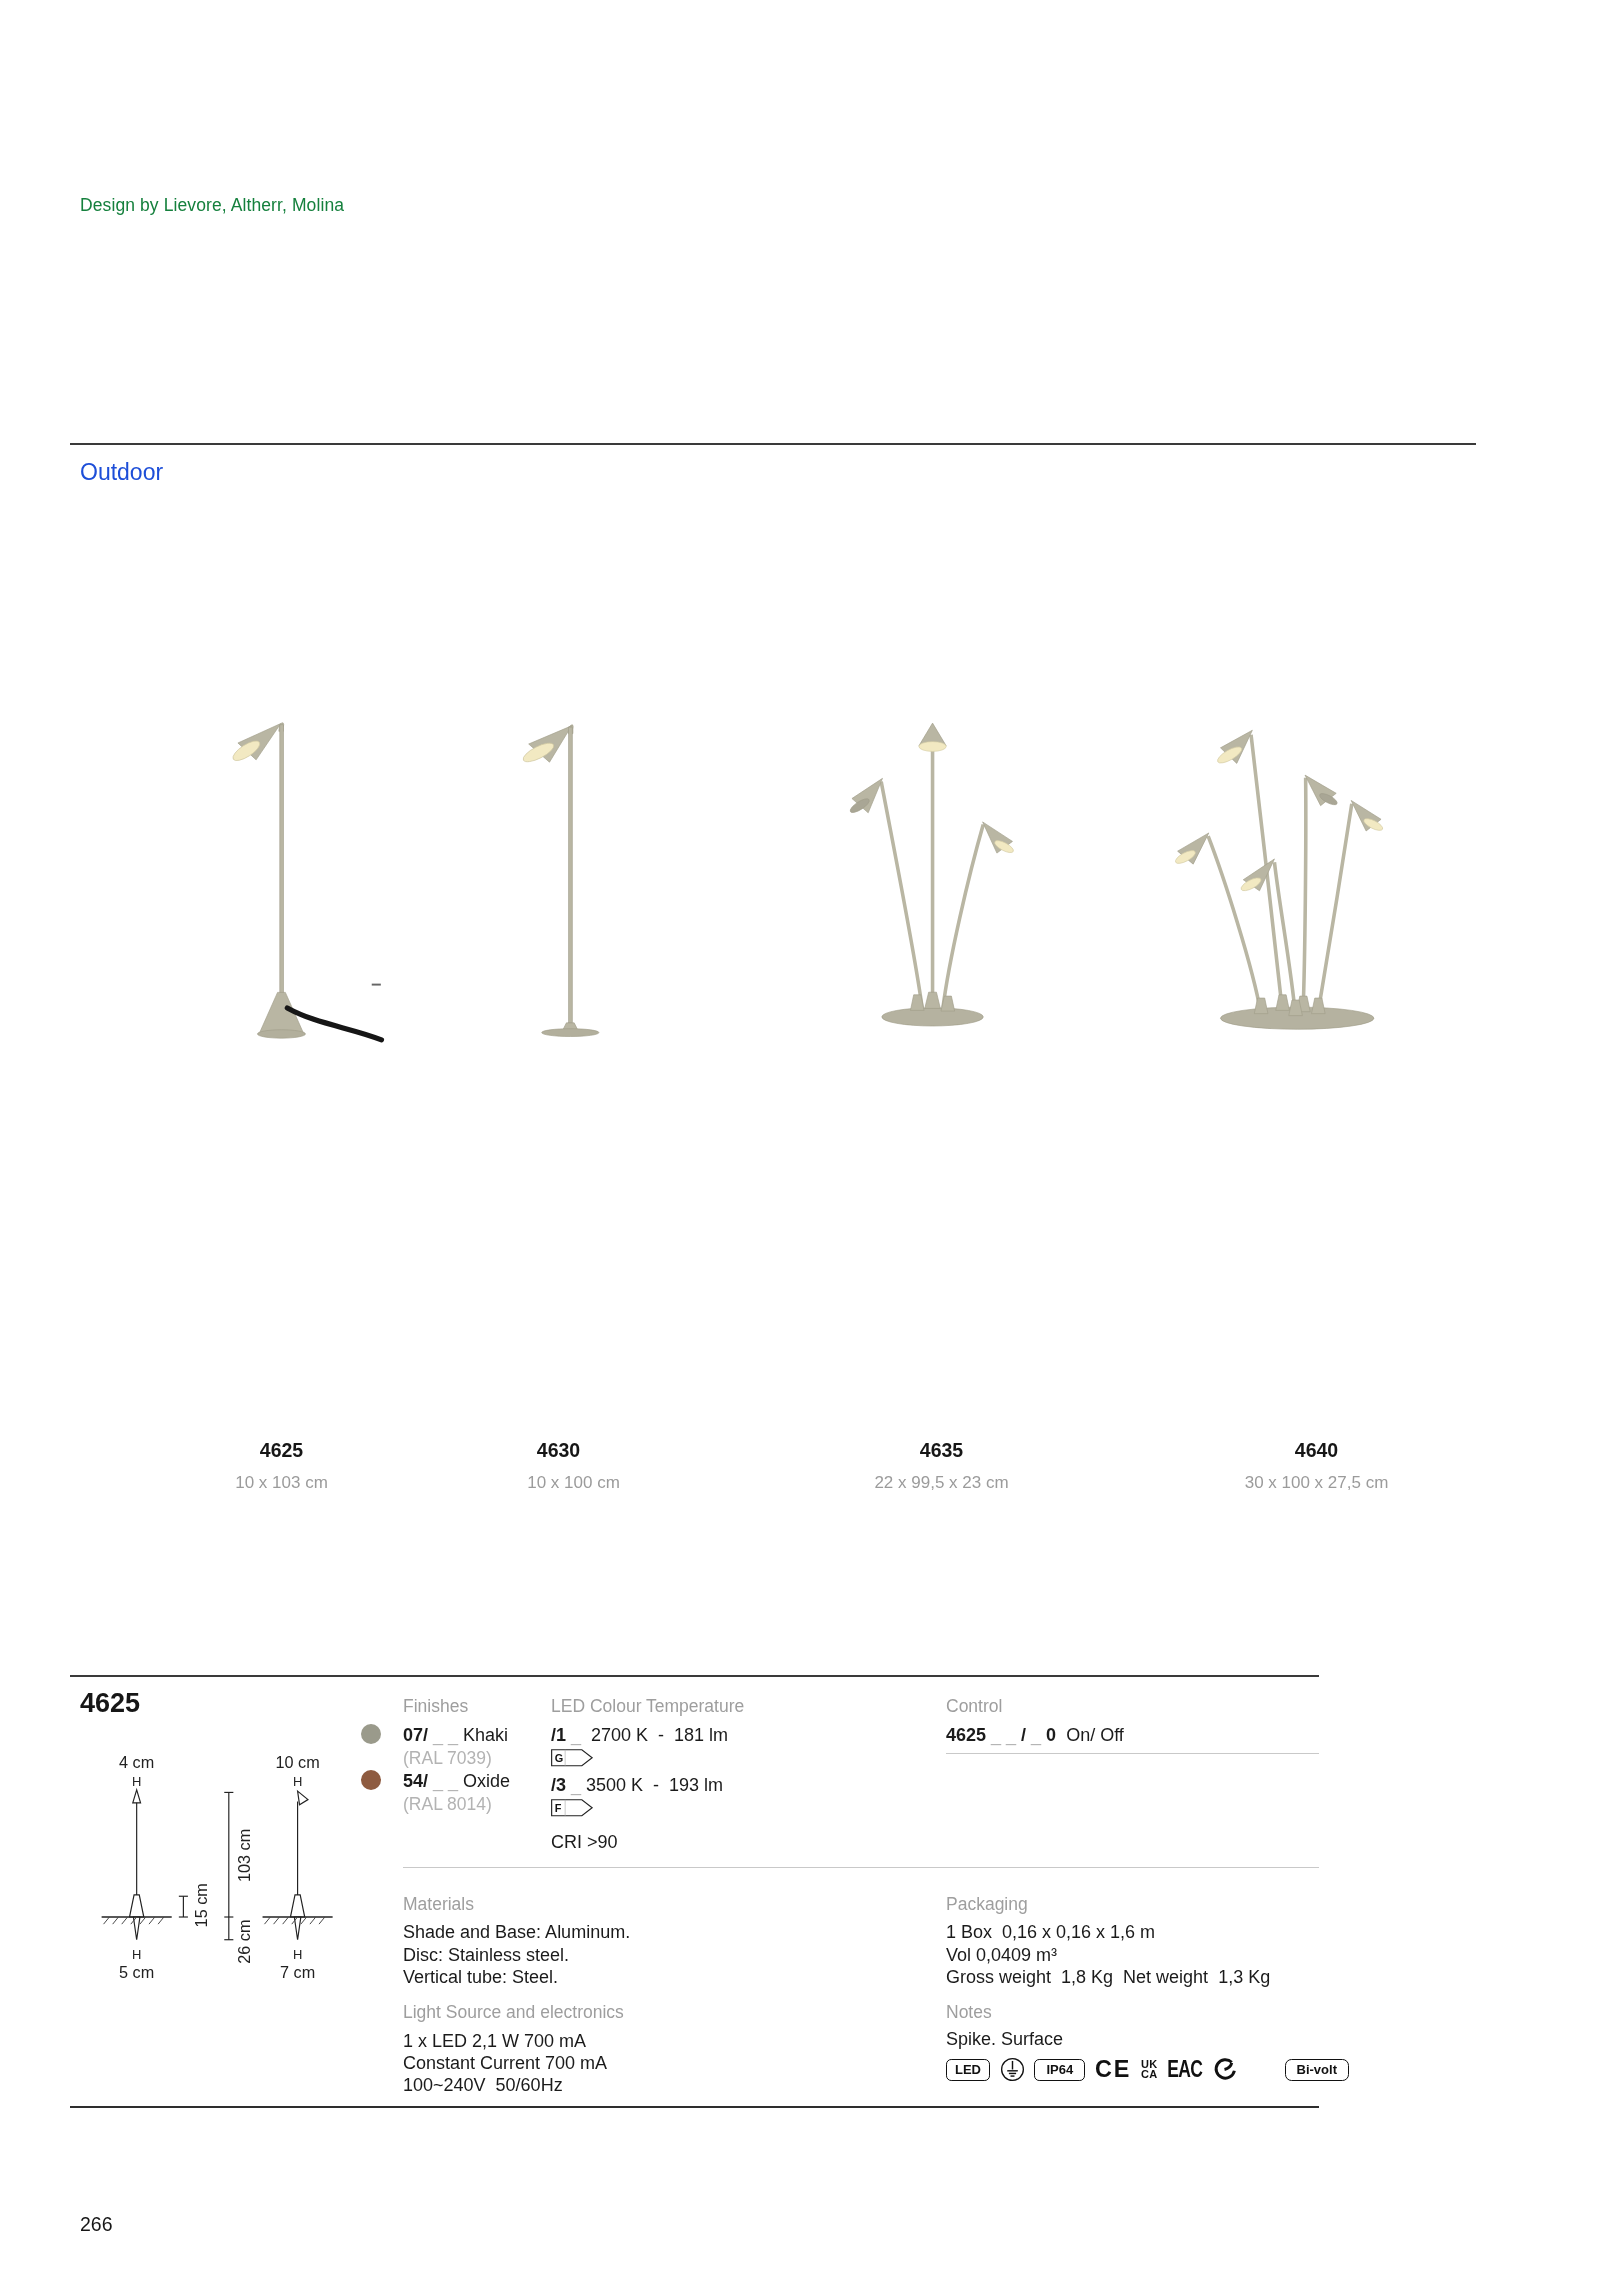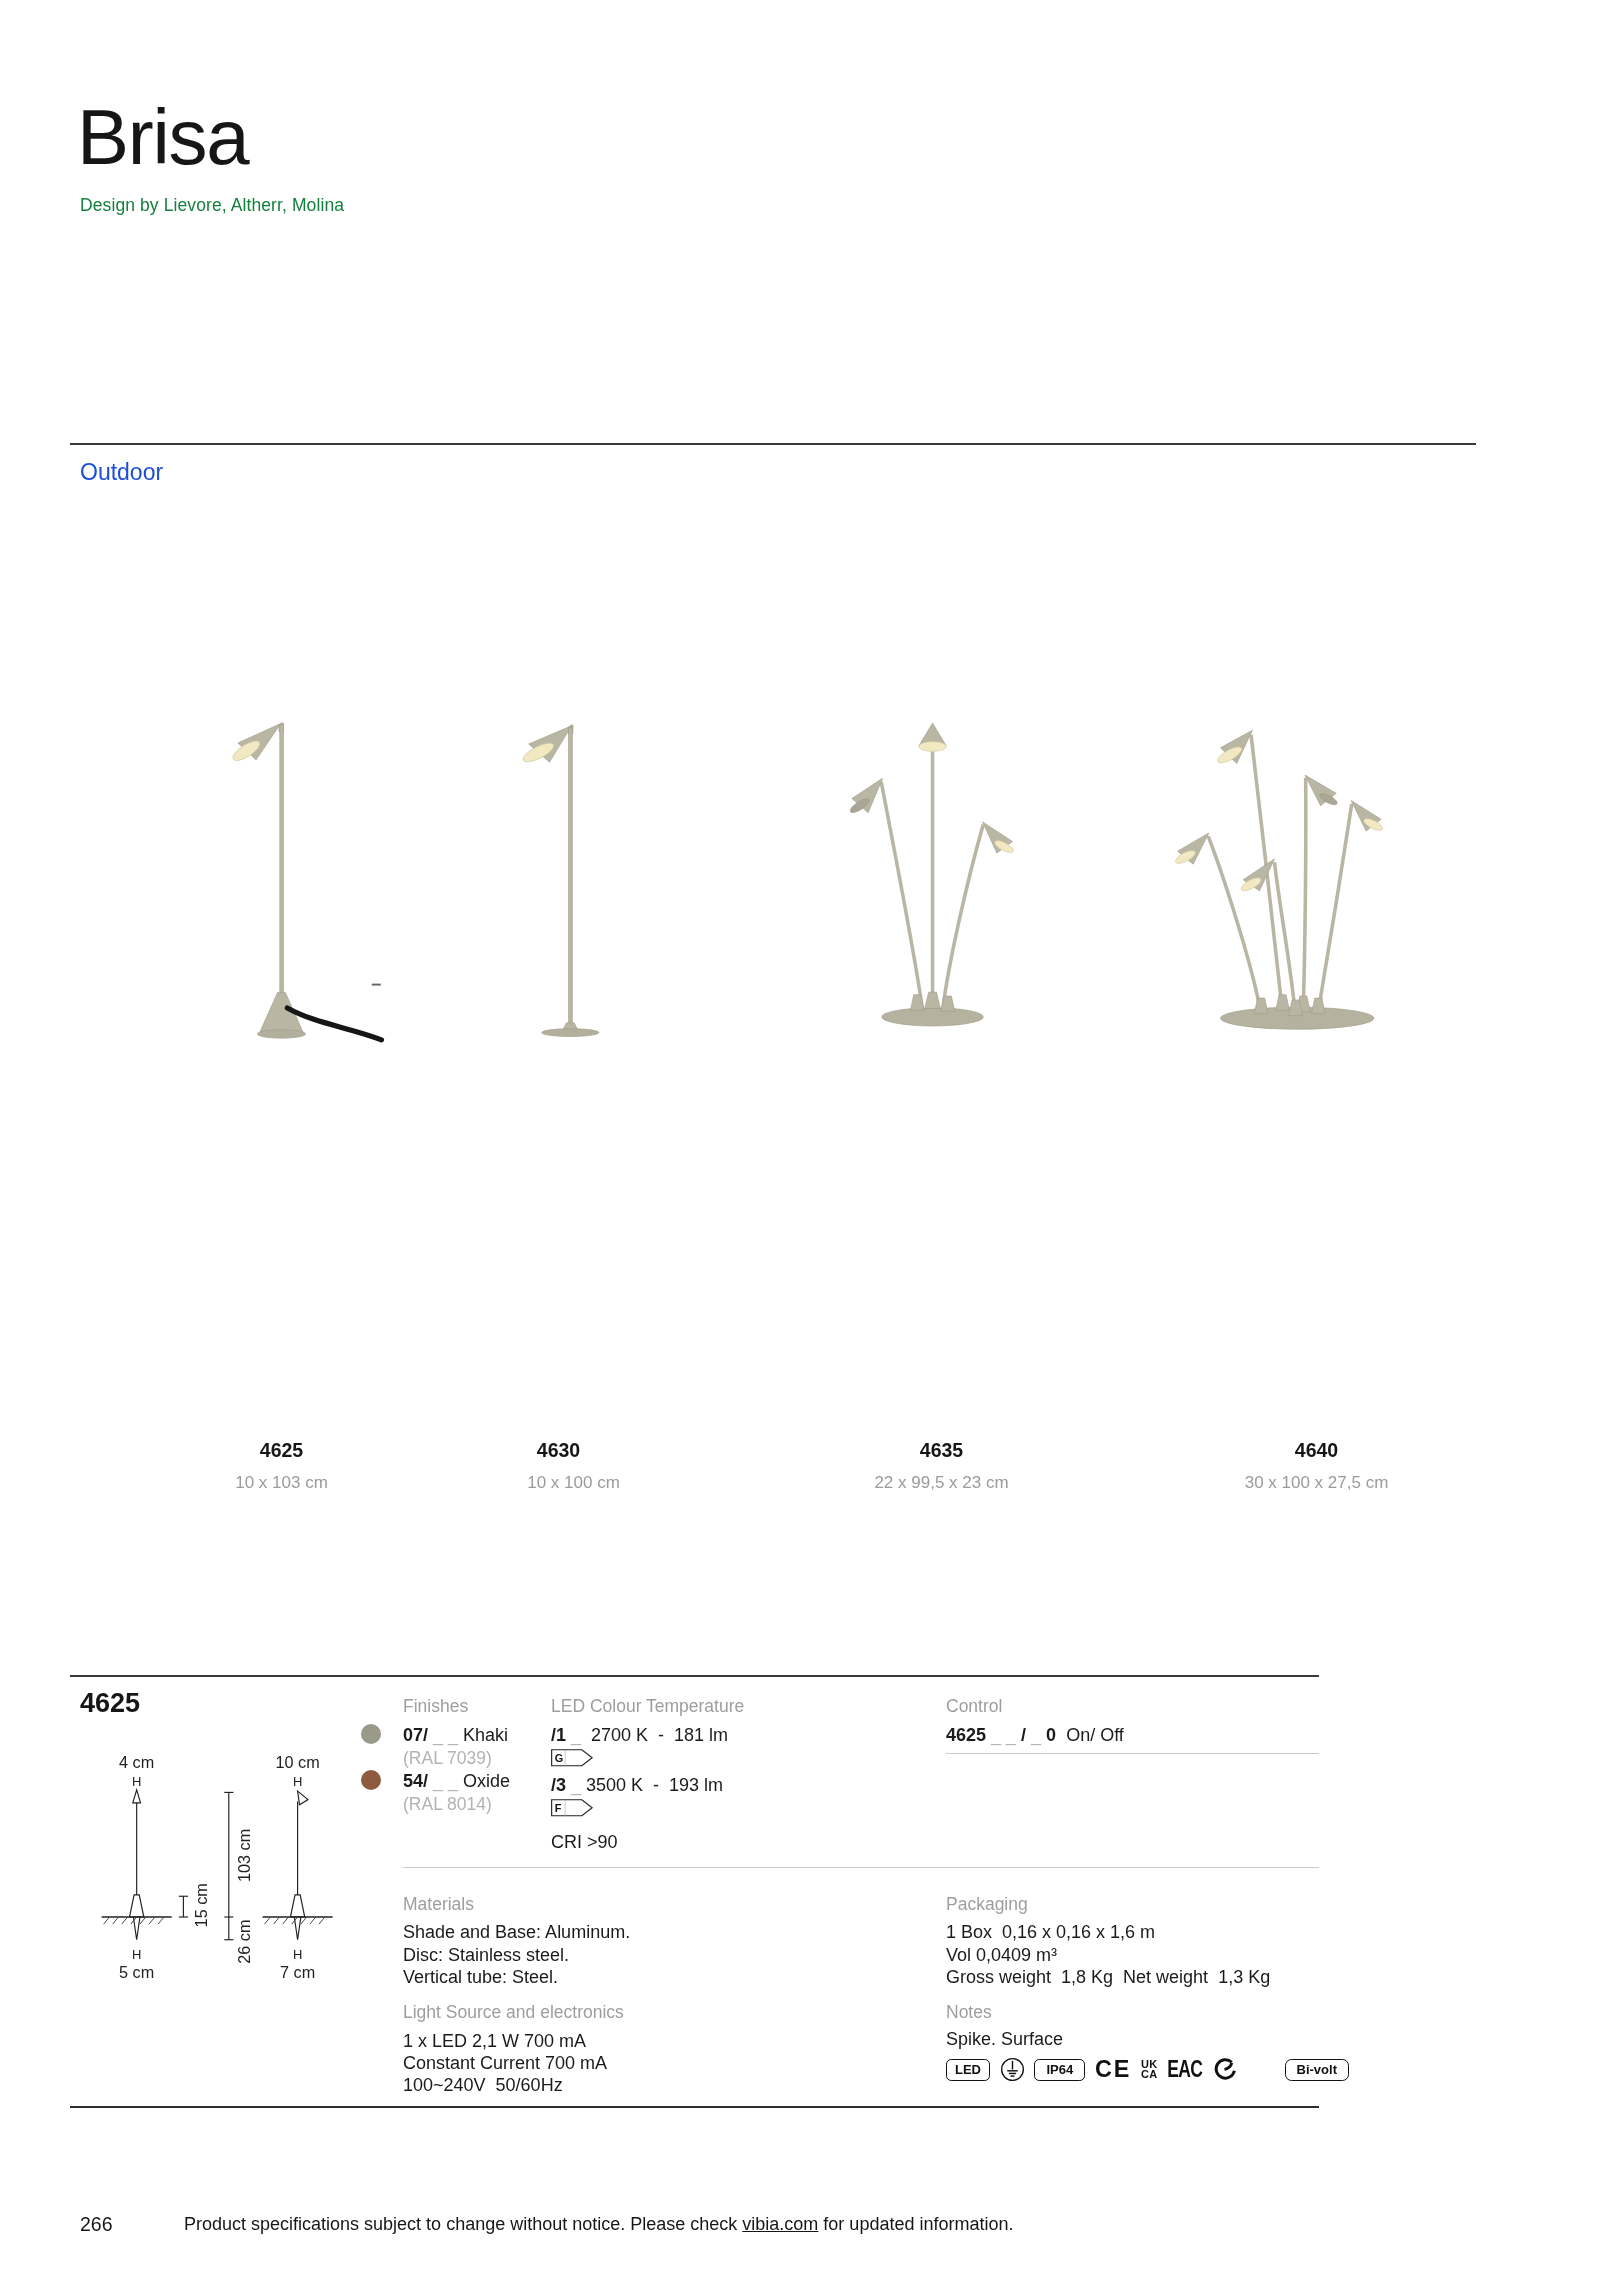--- a/index.html
+++ b/index.html
@@ -50,21 +50,20 @@
 
   svg text{font-family:"Liberation Sans", sans-serif;}
   .diagram-label{font-size:25px;fill:#222;}
   .diagram-h{font-size:20px;fill:#222;}
 </style>
 </head>
 <body>
 
 <div id="page">
 
-  <div class="abs brand-title">Brisa</div>
   <div class="abs designer">Design by Lievore, Altherr, Molina</div>
 
   <div class="abs rule" style="left:70px;top:443px;width:1406px;"></div>
   <div class="abs outdoor">Outdoor</div>
 
   <svg class="abs" style="left:182px;top:717px;" width="208" height="328" viewBox="0 0 320 505">
     <g stroke="#a09d8a" stroke-width="1">
       <path d="M150,12 Q158,4 156,16 L156,22 L149,22 Z" fill="#b9b6a3"></path>
       <polygon points="152,10 86,40 114,66" fill="#b9b6a3"></polygon>
       <ellipse cx="99" cy="52" rx="24" ry="9" transform="rotate(-33 99 52)" fill="#f2e9c2" stroke="#cfc7a0"></ellipse>
@@ -273,16 +272,15 @@
     <div class="eac">EAC</div>
     <svg width="25" height="25" viewBox="0 0 38 38">
       <path d="M30,8 a14,14 0 1,0 4,13" fill="none" stroke="#111" stroke-width="4.5"></path>
       <path d="M19,19 q9,-2 11,-10" fill="none" stroke="#111" stroke-width="4.5"></path>
     </svg>
     <div class="badge-box badge-bivolt">Bi-volt</div>
   </div>
 
   <div class="abs rule" style="left:70px;top:2106px;width:1249px;height:1.6px;background:#2e2e2e;"></div>
   <div class="abs page-num">266</div>
-  <div class="abs disclaimer"><span>Product specifications subject to change without notice. Please check </span><a>vibia.com</a><span> for updated information.</span></div>
 
 </div>
 
 
 </body></html>

